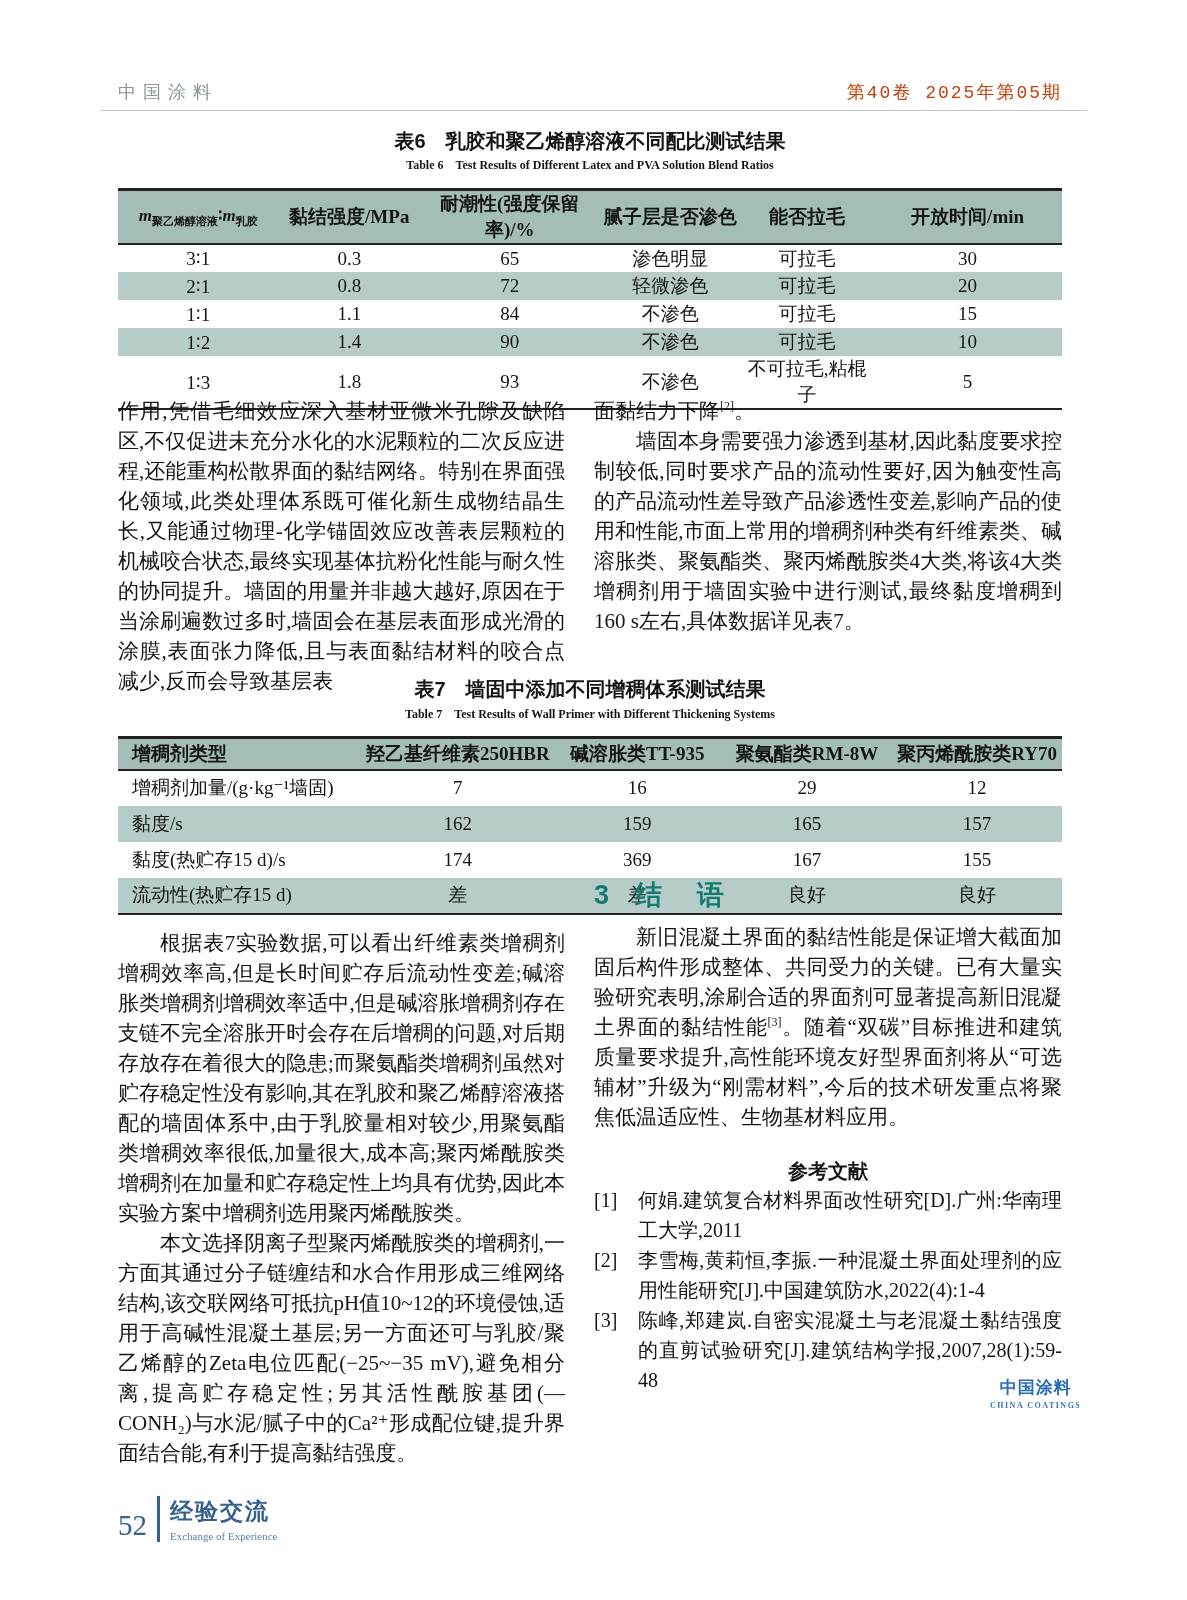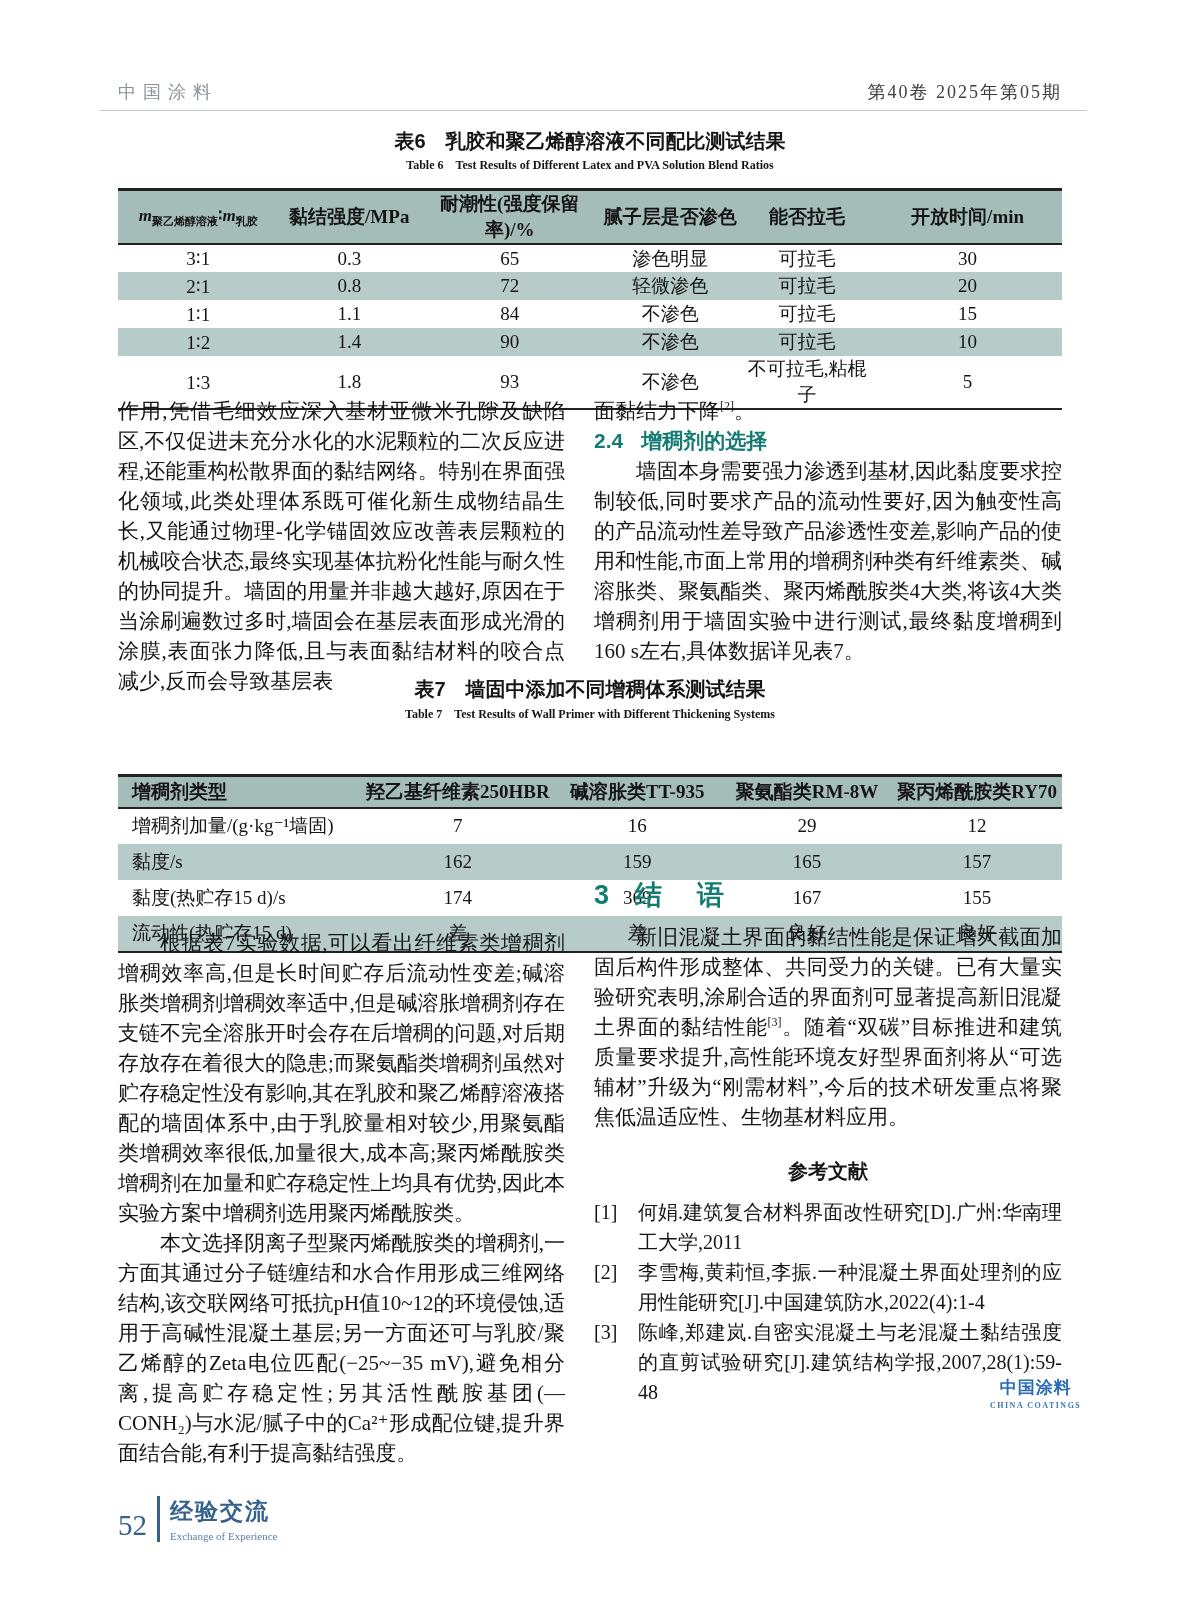--- a/index.html
+++ b/index.html
@@ -4,22 +4,22 @@
 <style>
   html,body { margin:0; padding:0; background:#e8e8e8; }
   .page {
     position:relative; width:1187px; height:1600px; margin:0 auto;
     background:#ffffff; overflow:hidden;
     font-family:"Liberation Serif","DejaVu Serif",serif; color:#151515;
   }
   
   .hdr-left { position:absolute; left:118px; top:80px; font-family:"Liberation Sans","DejaVu Sans",sans-serif;
     font-size:18px; color:#8a949b; letter-spacing:7px; }
-  .hdr-right { position:absolute; right:125px; top:80px; font-family:Liberation Serif, serif;
-    font-size:18px; color:#404040; letter-spacing:2px; }
+  .hdr-right { position:absolute; right:125px; top:80px; font-family:Liberation Mono, monospace;
+    font-size:18px; color:#c2410c; letter-spacing:2px; }
   .hdr-rule { position:absolute; left:100px; width:987px; top:110px; height:1px; background:#c3cbd0; }
 
   
   .cap-zh { position:absolute; left:118px; width:944px; text-align:center;
     font-family:"Liberation Sans","DejaVu Sans",sans-serif; font-weight:bold; font-size:20px; }
   .cap-en { position:absolute; left:118px; width:944px; text-align:center;
     font-family:"Liberation Serif","DejaVu Serif",serif; font-weight:bold; font-size:12px; }
   .t6-cap-zh { top:128px; } .t6-cap-en { top:157px; }
   .t7-cap-zh { top:676px; } .t7-cap-en { top:706px; }
 
@@ -29,21 +29,21 @@
   table.paper th, table.paper td { font-size:19px; text-align:center; padding:0 2px;
     font-family:"Liberation Serif","DejaVu Serif",serif; }
   table.paper thead tr { background:#a5bdb9; border-bottom:2px solid #222; }
   table.paper tbody tr:nth-child(even) { background:#b7ccc8; }
   .t6 { top:188px; }
   .t6 thead tr { height:36px; } .t6 tbody tr { height:28px; }
   .t6 th { font-weight:bold; }
   .t6 .ratio-h { font-size:17px; }
   .t6 .ratio-h i { font-family:"Liberation Serif","DejaVu Serif",serif; }
   .t6 .ratio-h sub { font-size:11px; }
-  .t7 { top:736px;margin-top:38px; }
+  .t7 { top:736px; }
   .t7 thead tr { height:32px; } .t7 tbody tr { height:36px; }
   .t7 th { font-weight:bold; }
   .t7 th:first-child, .t7 td:first-child { text-align:left; padding-left:14px; }
 
   
   .col { position:absolute; width:447px; }
   .col-r { width:468px; }
   .colA-left  { left:118px; top:396px; }
   .colA-right { left:594px; top:396px; }
   .colB-left  { left:118px; top:928px; }
@@ -56,21 +56,21 @@
     font-weight:bold; font-size:21px; line-height:30px; }
   .sec-h24 .sec-num { margin-right:18px; }
   .sec-h3 { margin:0 0 8px 0; color:#127c72; font-family:"Liberation Sans","DejaVu Sans",sans-serif;
     font-weight:bold; font-size:27px; line-height:38px; }
   .sec-h3 .sec-num { margin-right:26px; }
   .sec-h3 .sec-title { letter-spacing:4px; }
 
   
   .refs { margin-top:26px; }
   .refs-heading { text-align:center; font-family:"Liberation Sans","DejaVu Sans",sans-serif;
-    font-weight:bold; font-size:20px; margin-bottom:12px; }
+    font-weight:bold; font-size:20px; }
   .ref-item { display:flex; font-size:20px; line-height:30px; }
   .ref-label { flex:none; width:44px; }
   .ref-text { flex:1; text-align:justify; }
 
   
   .logo { position:absolute; left:990px; top:1376px; text-align:center; color:#2a6cb5; }
   .logo-zh { font-family:"Liberation Sans","DejaVu Sans",sans-serif; font-weight:bold; font-size:17px; letter-spacing:1px; }
   .logo-en { font-family:Liberation Serif, serif; font-weight:bold; font-size:8px; letter-spacing:1.5px; margin-top:2px; color:#3c77b8; }
 
   
@@ -155,21 +155,20 @@
           <td>5</td>
       </tr>
     </tbody>
   </table>
 
   <div class="col colA-left">
     <p>作用,凭借毛细效应深入基材亚微米孔隙及缺陷区,不仅促进未充分水化的水泥颗粒的二次反应进程,还能重构松散界面的黏结网络。特别在界面强化领域,此类处理体系既可催化新生成物结晶生长,又能通过物理-化学锚固效应改善表层颗粒的机械咬合状态,最终实现基体抗粉化性能与耐久性的协同提升。墙固的用量并非越大越好,原因在于当涂刷遍数过多时,墙固会在基层表面形成光滑的涂膜,表面张力降低,且与表面黏结材料的咬合点减少,反而会导致基层表</p>
   </div>
   <div class="col col-r colA-right">
     <p><span>面黏结力下降</span><sup class="ref">[2]</sup><span>。</span></p>
-    <h3 class="sec-h24"><span class="sec-num">2.4</span><span class="sec-title">增稠剂的选择</span></h3>
     <p class="indent">墙固本身需要强力渗透到基材,因此黏度要求控制较低,同时要求产品的流动性要好,因为触变性高的产品流动性差导致产品渗透性变差,影响产品的使用和性能,市面上常用的增稠剂种类有纤维素类、碱溶胀类、聚氨酯类、聚丙烯酰胺类4大类,将该4大类增稠剂用于墙固实验中进行测试,最终黏度增稠到160 s左右,具体数据详见表7。</p>
   </div>
 
   <div class="cap-zh t7-cap-zh">表7　墙固中添加不同增稠体系测试结果</div>
   <div class="cap-en t7-cap-en">Table 7　Test Results of Wall Primer with Different Thickening Systems</div>
 
   <table class="paper t7">
     <colgroup>
       <col style="width:26%">
         <col style="width:20%">

